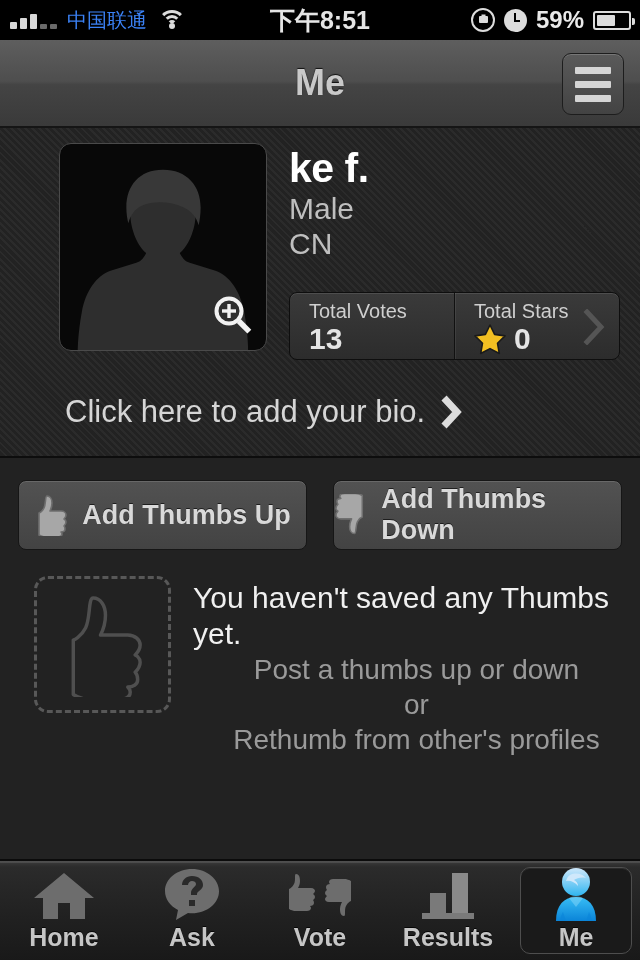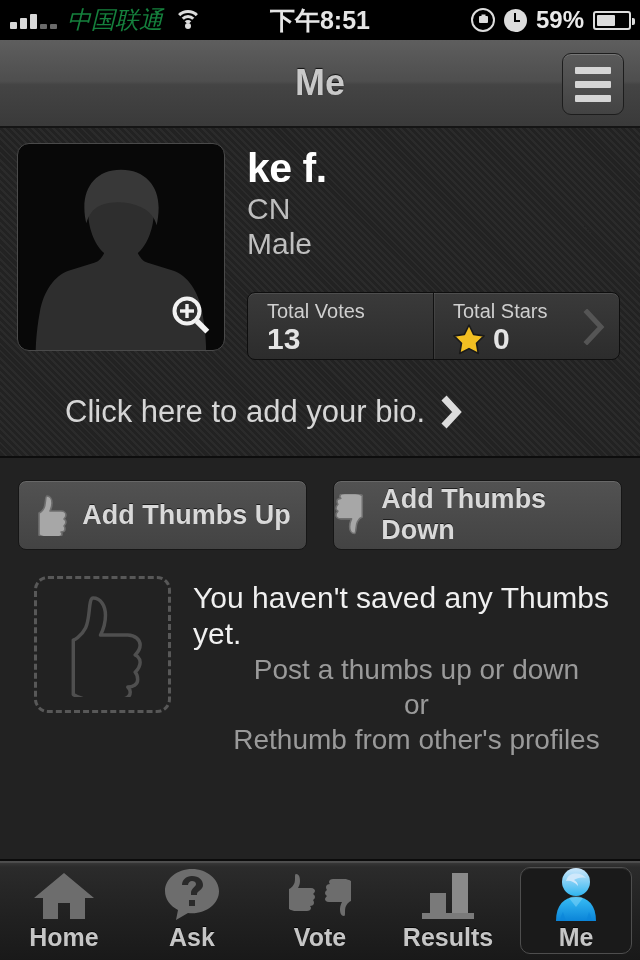--- a/index.html
+++ b/index.html
@@ -18,21 +18,21 @@
     display:flex; align-items:center;
   }
   .sb-left{ display:flex; align-items:center; gap:10px; padding-left:10px; }
   .sig{ display:flex; align-items:flex-end; gap:3px; height:18px; }
   .sig i{ display:block; width:7px; background:#d8d8d8; border-radius:1px; }
   .sig i:nth-child(1){height:7px}
   .sig i:nth-child(2){height:11px}
   .sig i:nth-child(3){height:15px}
   .sig i:nth-child(4){height:5px;background:#6a6a6a}
   .sig i:nth-child(5){height:5px;background:#6a6a6a}
-  .carrier{ font-size:24px; letter-spacing:0px; color:#15803d;font-style:italic; }
+  .carrier{ font-size:20px; letter-spacing:0px; color:#3b82f6; }
   .wifi{ width:30px; height:22px; position:relative; }
   .wifi span{ position:absolute; left:50%; transform:translateX(-50%);
     border:3px solid #dcdcdc; border-bottom-color:transparent;
     border-left-color:transparent; border-right-color:transparent; border-radius:50%; }
   .wifi span:nth-child(1){ width:28px;height:28px; top:1px; }
   .wifi span:nth-child(2){ width:18px;height:18px; top:6px; }
   .wifi span:nth-child(3){ width:9px;height:9px; top:11px; }
   .wifi b{ position:absolute; left:50%; bottom:2px; margin-left:-3px; width:6px;height:6px;
     background:#dcdcdc; border-radius:50%; }
   .sb-center{ position:absolute; left:0; right:0; text-align:center;
@@ -71,21 +71,21 @@
   }
   .menu-btn i{ display:block; width:36px; height:7px; background:#d5d5d5; border-radius:1px; }
 
   
   .striped{
     background-color:#262626;
     background-image:repeating-linear-gradient(45deg,
       rgba(255,255,255,.022) 0px, rgba(255,255,255,.022) 2px,
       rgba(0,0,0,.10) 2px, rgba(0,0,0,.10) 5px);
   }
-  .profile{ position:relative; height:240px; padding:15px 0 0 17px; display:flex; }
+  .profile{ position:relative; height:240px; padding:15px 0 0 17px; display:flex;margin-left:42px; }
   .avatar{
     position:relative; width:208px; height:208px; border-radius:12px;
     background:#080808; border:1.5px solid #4a4a4a; overflow:hidden; flex:none;
   }
   .avatar .person{ position:absolute; left:0; right:0; bottom:0; top:0; }
   .zoombadge{ position:absolute; right:12px; bottom:14px; width:42px; height:42px; }
 
   .pinfo{ margin-left:22px; position:relative; flex:1; }
   .pname{ font-size:41px; font-weight:bold; color:#ffffff; line-height:46px;
     letter-spacing:-.5px; margin-top:2px; }
@@ -206,22 +206,22 @@
         <svg class="zoombadge" viewBox="0 0 42 42">
           <circle cx="17" cy="17" r="12.5" fill="none" stroke="#f2f2f2" stroke-width="4"></circle>
           <rect x="15.3" y="10" width="3.4" height="14" fill="#f2f2f2"></rect>
           <rect x="10" y="15.3" width="14" height="3.4" fill="#f2f2f2"></rect>
           <rect x="24" y="27" width="5.5" height="15" fill="#f2f2f2" transform="rotate(-45 26.7 27)"></rect>
         </svg>
       </div>
 
       <div class="pinfo">
         <div class="pname">ke f.</div>
+        <div class="pmeta">Male</div>
         <div class="pmeta">CN</div>
-        <div class="pmeta">Male</div>
 
         <div class="stats">
           <div class="stat">
             <div class="stat-label">Total Votes</div>
             <div class="stat-value">
               <span>13</span>
             </div>
           </div>
           <div class="stat">
             <div class="stat-label">Total Stars</div>

